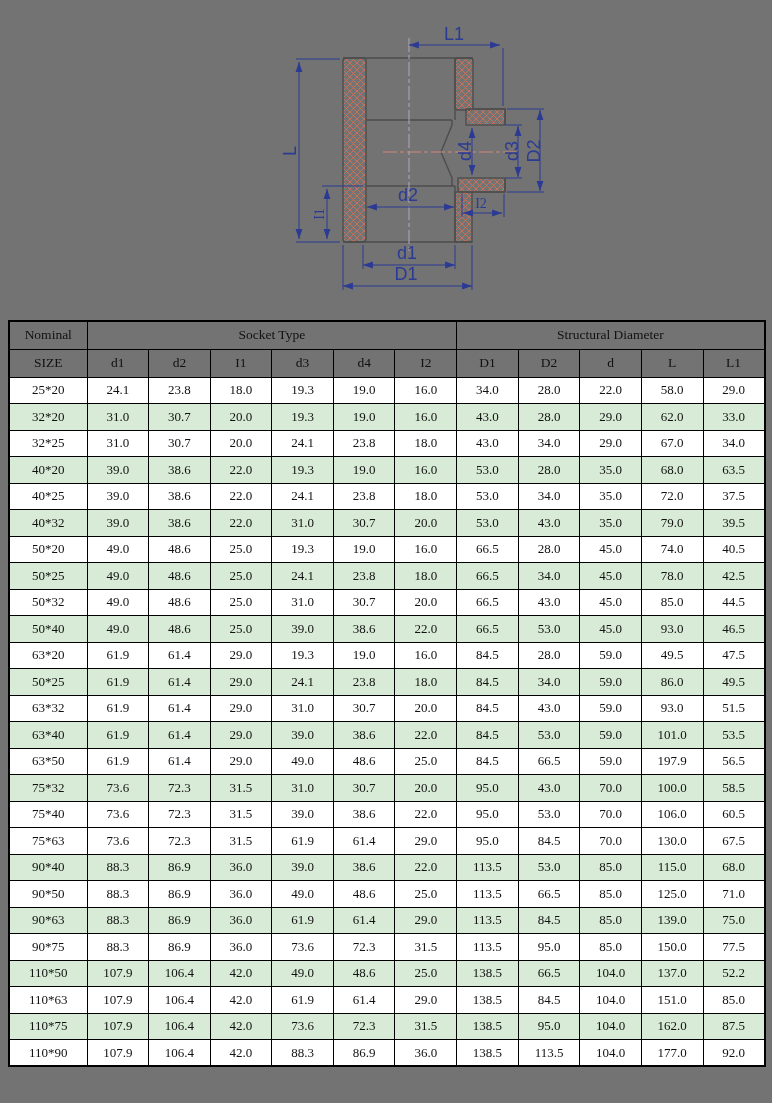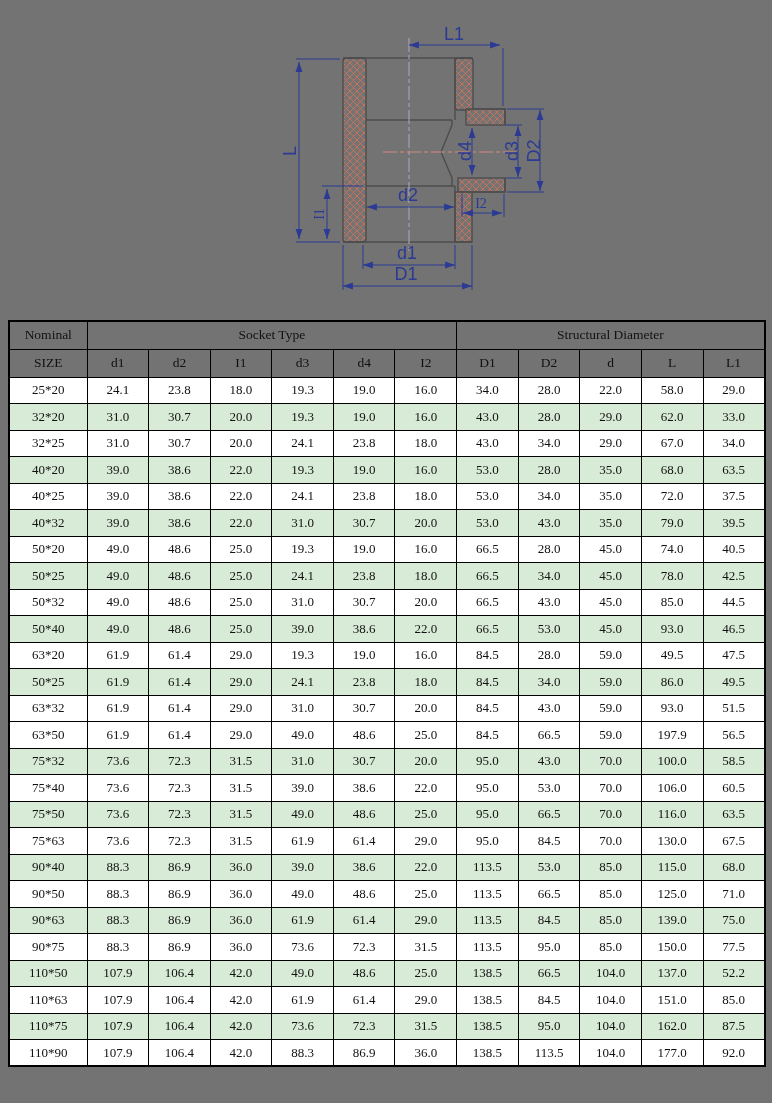--- a/index.html
+++ b/index.html
@@ -316,20 +316,34 @@
           <td>29.0</td>
           <td>31.0</td>
           <td>30.7</td>
           <td>20.0</td>
           <td>84.5</td>
           <td>43.0</td>
           <td>59.0</td>
           <td>93.0</td>
           <td>51.5</td>
         </tr>
+        <tr class="alt">
+          <td>63*40</td>
+          <td>61.9</td>
+          <td>61.4</td>
+          <td>29.0</td>
+          <td>39.0</td>
+          <td>38.6</td>
+          <td>22.0</td>
+          <td>84.5</td>
+          <td>53.0</td>
+          <td>59.0</td>
+          <td>101.0</td>
+          <td>53.5</td>
+        </tr>
         <tr>
           <td>63*50</td>
           <td>61.9</td>
           <td>61.4</td>
           <td>29.0</td>
           <td>49.0</td>
           <td>48.6</td>
           <td>25.0</td>
           <td>84.5</td>
           <td>66.5</td>
@@ -358,34 +372,20 @@
           <td>31.5</td>
           <td>39.0</td>
           <td>38.6</td>
           <td>22.0</td>
           <td>95.0</td>
           <td>53.0</td>
           <td>70.0</td>
           <td>106.0</td>
           <td>60.5</td>
         </tr>
-        <tr class="alt">
-          <td>75*50</td>
-          <td>73.6</td>
-          <td>72.3</td>
-          <td>31.5</td>
-          <td>49.0</td>
-          <td>48.6</td>
-          <td>25.0</td>
-          <td>95.0</td>
-          <td>66.5</td>
-          <td>70.0</td>
-          <td>116.0</td>
-          <td>63.5</td>
-        </tr>
         <tr>
           <td>75*63</td>
           <td>73.6</td>
           <td>72.3</td>
           <td>31.5</td>
           <td>61.9</td>
           <td>61.4</td>
           <td>29.0</td>
           <td>95.0</td>
           <td>84.5</td>

